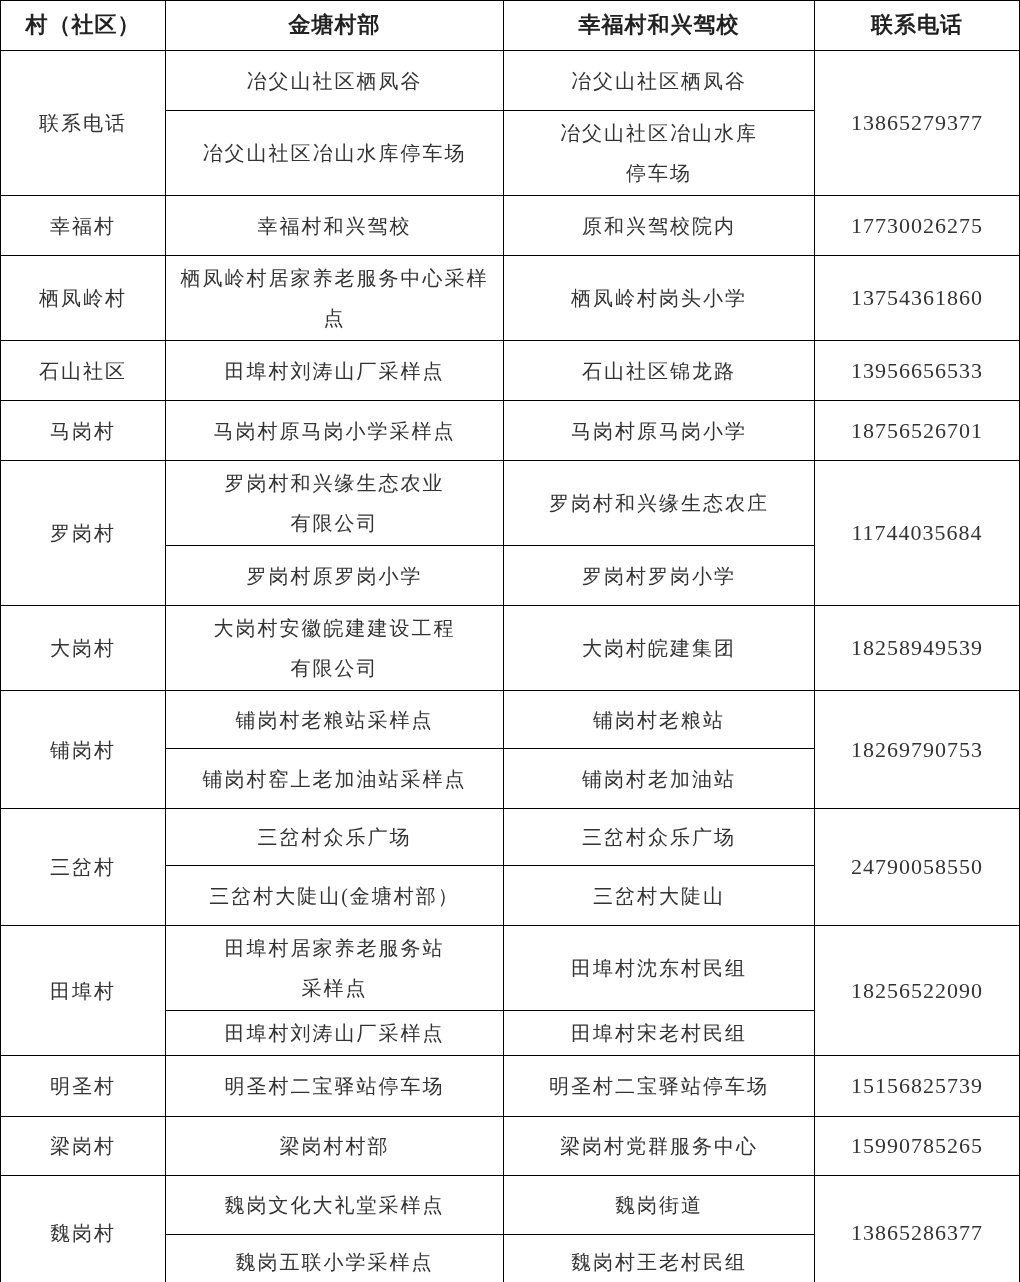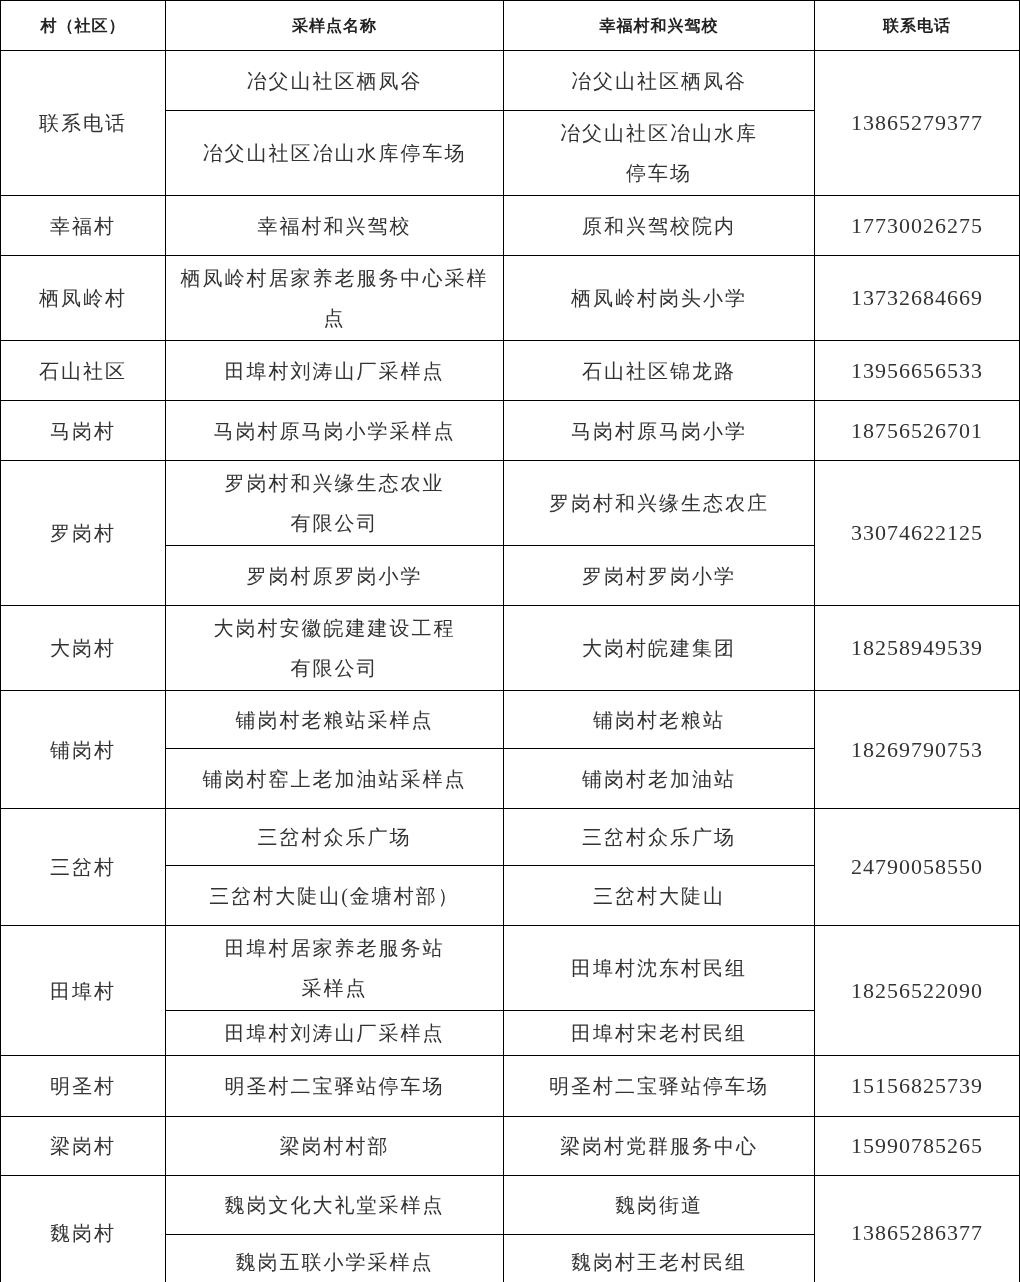--- a/index.html
+++ b/index.html
@@ -32,21 +32,21 @@
     color: #333333;
     font-size: 20px;
     font-weight: normal;
     letter-spacing: 2px;
     line-height: 2.0;
     white-space: pre-line;
     overflow: hidden;
   }
   th {
     font-weight: bold;
-    font-size: 16px;
+    font-size: 22px;
     color: #222222;
     letter-spacing: 1px;
     line-height: 1.2;
   }
   td.p {
     font-size: 22px;
     letter-spacing: 1px;
     white-space: nowrap;
   }
   tr.rh50 { height: 50px; }
@@ -67,21 +67,21 @@
   <table class="contact">
     <colgroup>
         <col class="c1">
         <col class="c2">
         <col class="c3">
         <col class="c4">
       </colgroup>
     <thead>
       <tr class="rh50">
         <th>村（社区）</th>
-        <th>采样点名称</th>
+        <th>金塘村部</th>
         <th>幸福村和兴驾校</th>
         <th>联系电话</th>
       </tr>
     </thead>
     <tbody>
 
       <tr class="rh60">
         <td class="v" rowspan="2">联系电话</td>
         <td class="n">冶父山社区栖凤谷</td>
         <td class="a">冶父山社区栖凤谷</td>
@@ -98,21 +98,21 @@
         <td class="n">幸福村和兴驾校</td>
         <td class="a">原和兴驾校院内</td>
         <td class="p">17730026275</td>
       </tr>
 
       <tr class="rh80">
         <td class="v">栖凤岭村</td>
         <td class="n">栖凤岭村居家养老服务中心采样
 点</td>
         <td class="a">栖凤岭村岗头小学</td>
-        <td class="p">13732684669</td>
+        <td class="p">13754361860</td>
       </tr>
 
       <tr class="rh60">
         <td class="v">石山社区</td>
         <td class="n">田埠村刘涛山厂采样点</td>
         <td class="a">石山社区锦龙路</td>
         <td class="p">13956656533</td>
       </tr>
 
       <tr class="rh60">
@@ -120,21 +120,21 @@
         <td class="n">马岗村原马岗小学采样点</td>
         <td class="a">马岗村原马岗小学</td>
         <td class="p">18756526701</td>
       </tr>
 
       <tr class="rh80">
         <td class="v" rowspan="2">罗岗村</td>
         <td class="n">罗岗村和兴缘生态农业
 有限公司</td>
         <td class="a">罗岗村和兴缘生态农庄</td>
-        <td class="p" rowspan="2">33074622125</td>
+        <td class="p" rowspan="2">11744035684</td>
       </tr>
       <tr class="rh60">
         <td class="n">罗岗村原罗岗小学</td>
         <td class="a">罗岗村罗岗小学</td>
       </tr>
 
       <tr class="rh80">
         <td class="v">大岗村</td>
         <td class="n">大岗村安徽皖建建设工程
 有限公司</td>

